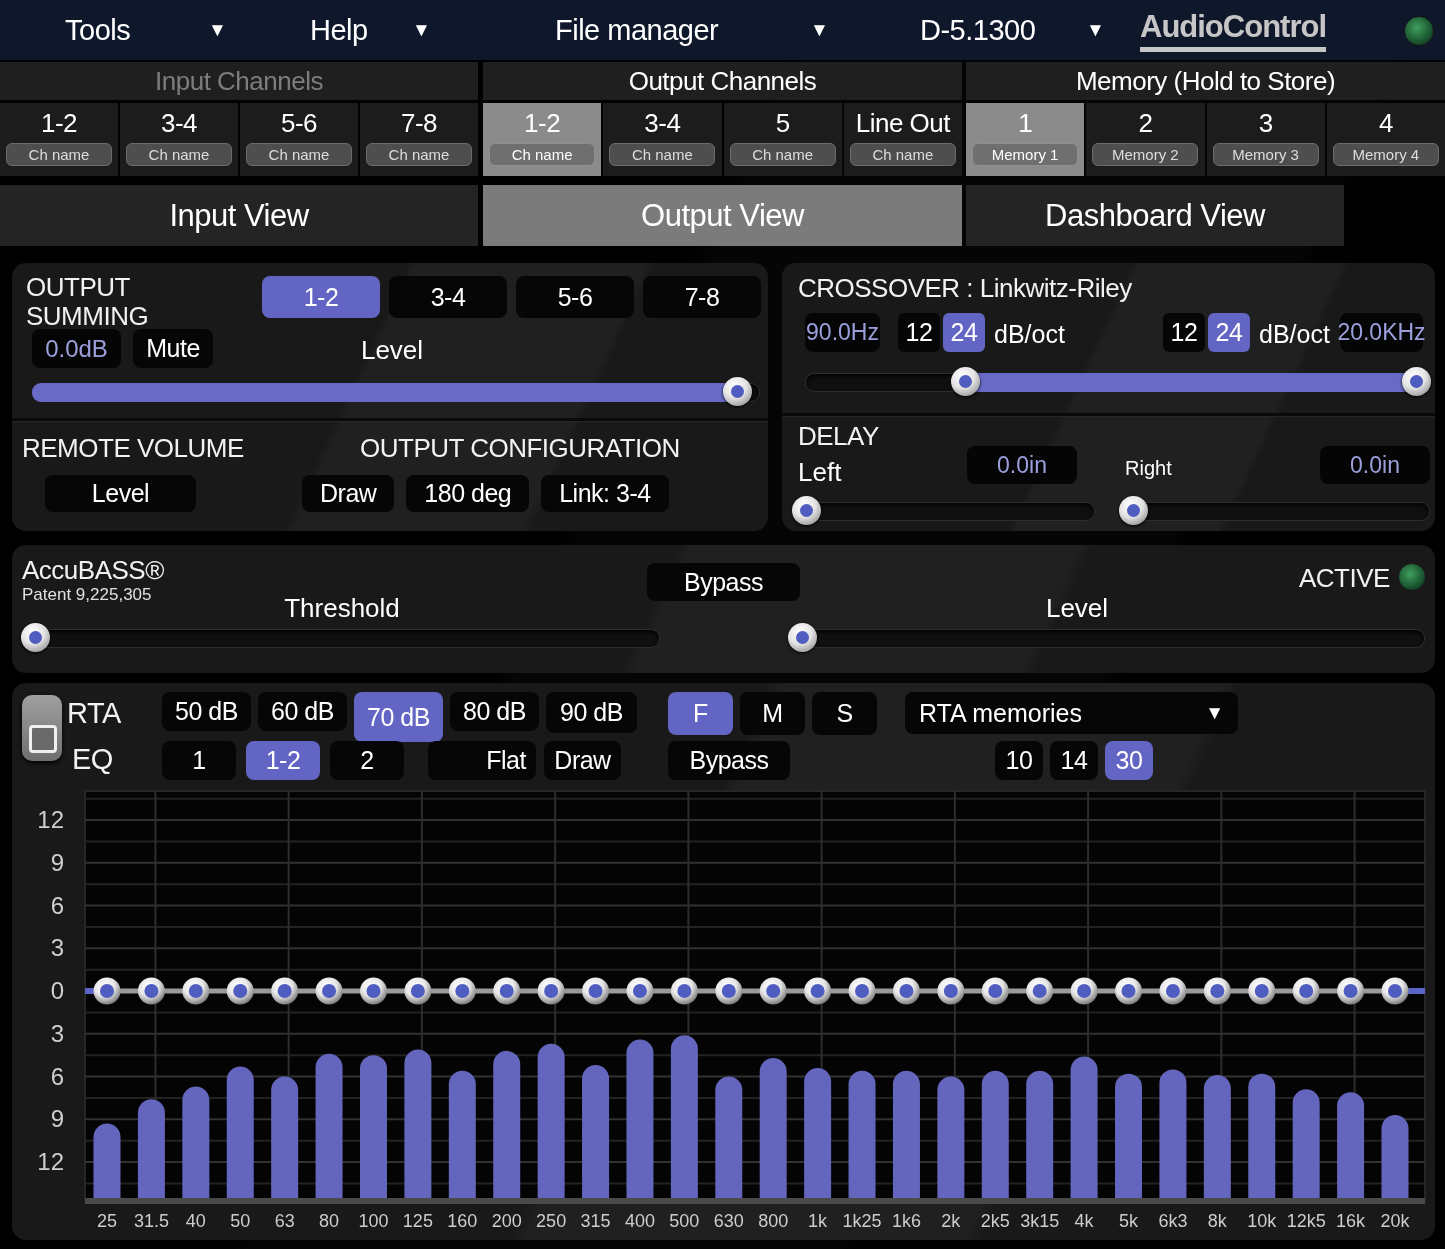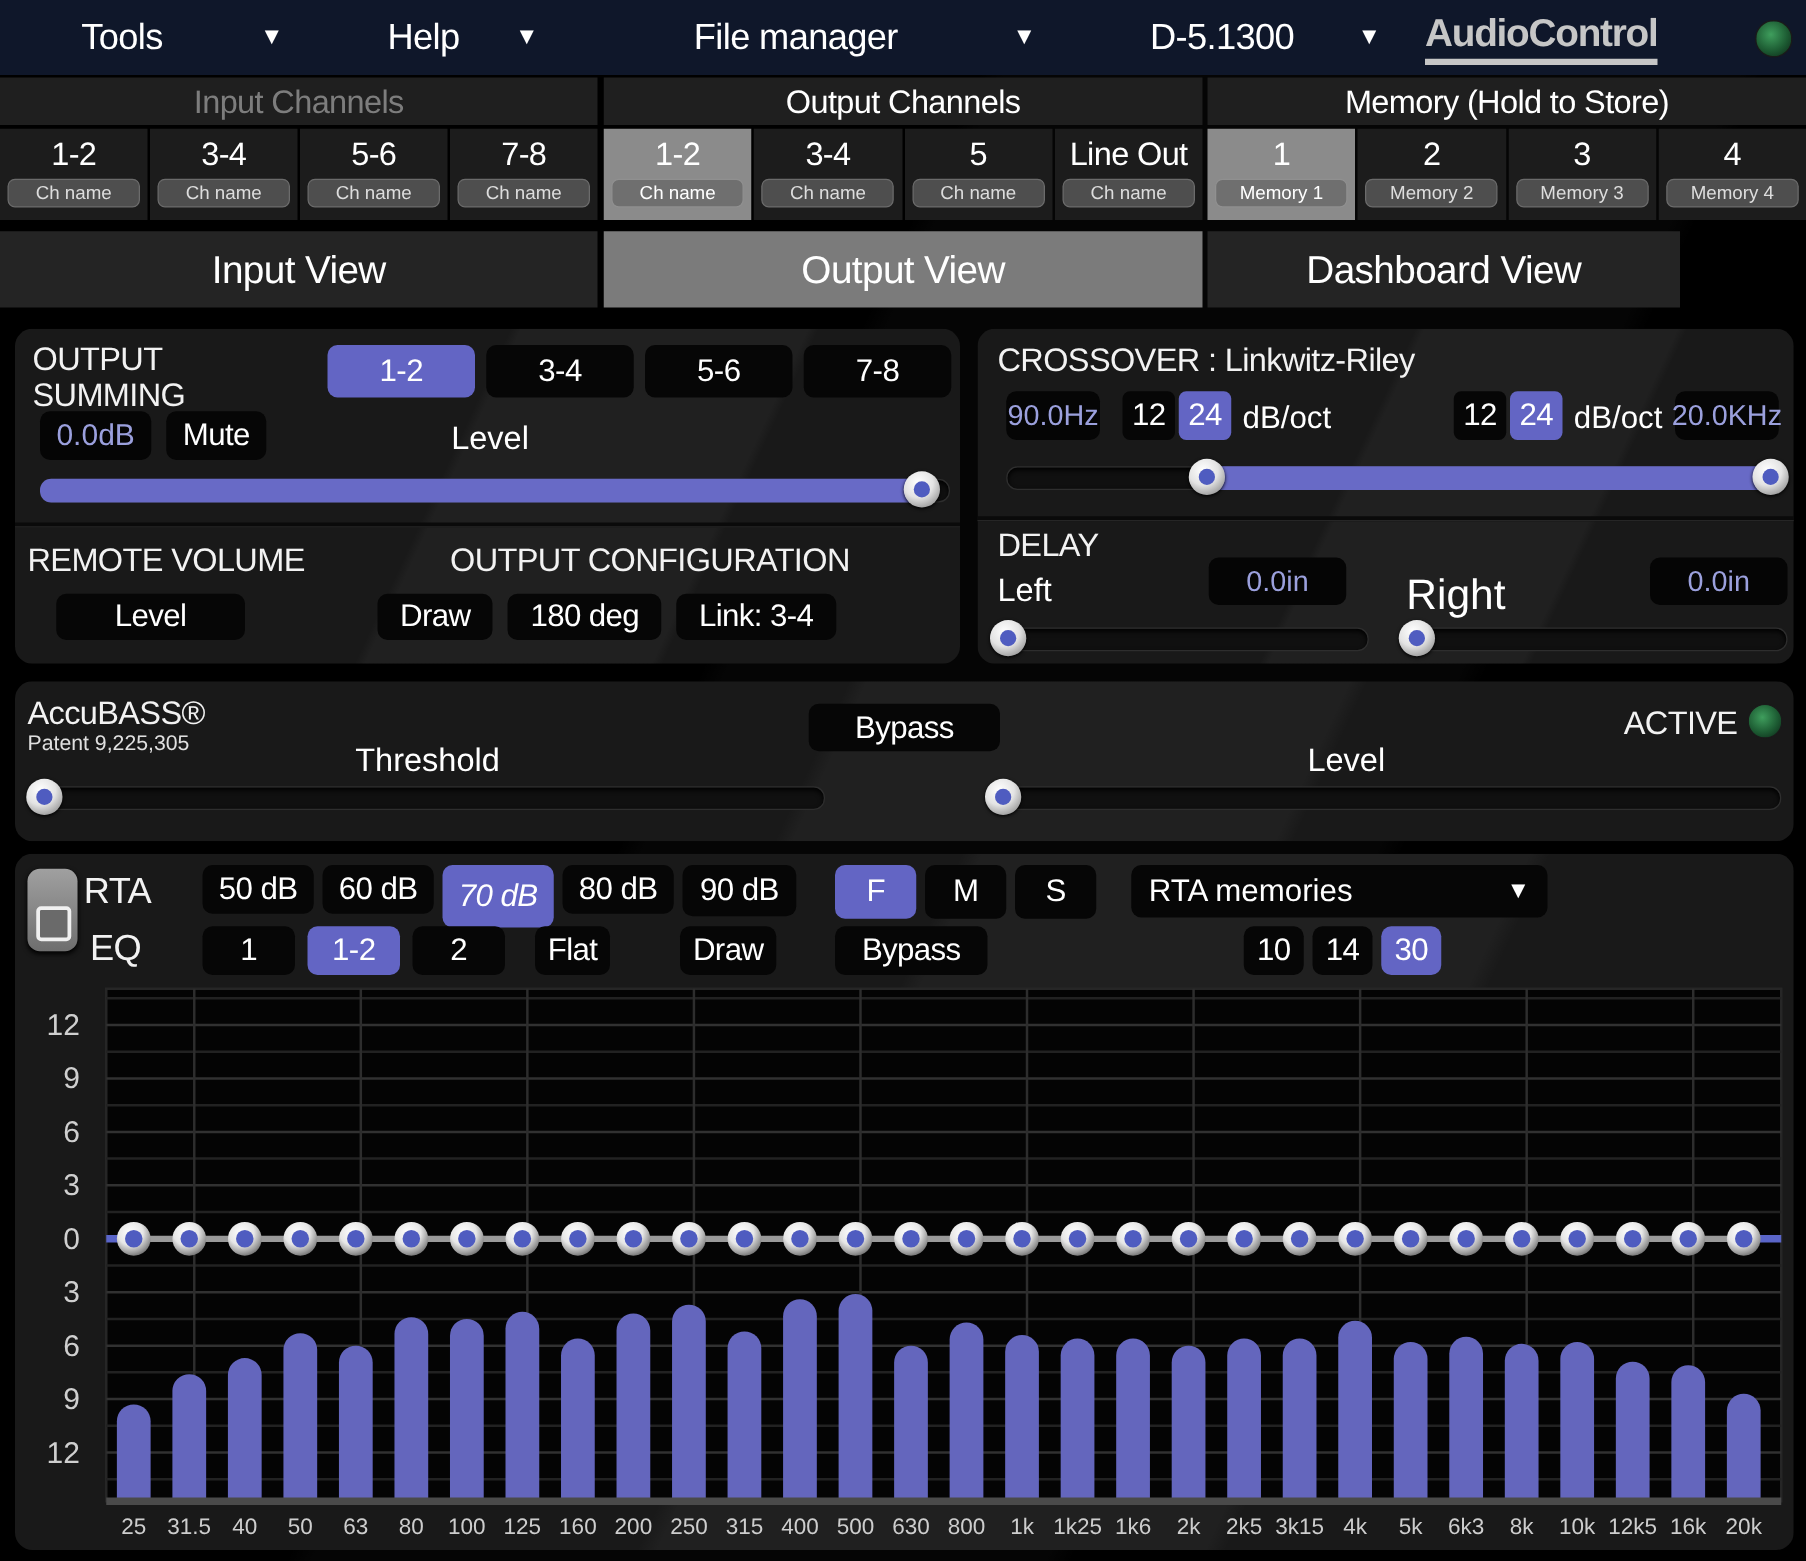--- a/index.html
+++ b/index.html
@@ -201,21 +201,21 @@
   <div class="slider" style="left:23px;top:106px;width:618px;">
     <div class="track"></div>
       <div class="fill" style="left: 26%; width: 73%;"></div>
     <div class="knob kl" style="left: 26%;"></div>
     <div class="knob kh" style="left: 99%;"></div>
   </div>
   <div class="divider" style="top:150px;"></div>
   <div class="ptitle" style="left:16px;top:158px;">DELAY</div>
   <div class="smalltext" style="left:16px;top:194px;font-size:26px;color:#fff;">Left</div>
   <div class="valbox" style="position:absolute;left:185px;top:183px;width:110px;height:38px;font-size:23px;">0.0in</div>
-  <div class="smalltext" style="left:343px;top:194px;font-size:34px;color:#fff;">Right</div>
+  <div class="smalltext" style="left:343px;top:194px;font-size:20px;color:#fff;">Right</div>
   <div class="valbox" style="position:absolute;left:538px;top:183px;width:110px;height:38px;font-size:23px;">0.0in</div>
   <div class="slider" style="left:13px;top:235px;width:300px;">
     <div class="track"></div>
       <div class="fill" style="width: 4%;"></div>
       <div class="knob" style="left: 4%;"></div>
   </div>
   <div class="slider" style="left:340px;top:235px;width:308px;">
     <div class="track"></div>
       <div class="fill" style="width: 4%;"></div>
       <div class="knob" style="left: 4%;"></div>
@@ -243,40 +243,40 @@
 </div>
 
 <div class="panel" style="left:12px;top:683px;width:1423px;height:557px;">
   <div class="toggle" style="left:10px;top:12px;"></div>
   <div class="ptitle" style="left:55px;top:14px;font-size:29px;">RTA</div>
   <div class="ptitle" style="left:60px;top:60px;font-size:29px;">EQ</div>
 
   <div class="btnrow" style="left:150px;top:9px;gap:7px;">
       <div class="btn" style="width:89px;height:39px;padding:0;">50 dB</div>
       <div class="btn" style="width:89px;height:39px;padding:0;">60 dB</div>
-      <div class="btn sel" style="width:89px;height:50px;padding:0;font-style:italic;">70 dB</div>
+      <div class="btn sel" style="width:89px;height:50px;padding:0;">70 dB</div>
       <div class="btn" style="width:89px;height:39px;padding:0;">80 dB</div>
       <div class="btn" style="width:89px;height:39px;padding:1px;">90 dB</div>
     </div>
   <div class="btnrow" style="left:656px;top:9px;gap:7px;">
       <div class="btn sel" style="width:65px;height:43px;padding:0;">F</div>
       <div class="btn" style="width:65px;height:43px;padding:0;">M</div>
       <div class="btn" style="width:65px;height:43px;padding:0;">S</div>
     </div>
   <div class="dropdown" style="left:893px;top:9px;width:305px;height:42px;">
     <span>RTA memories</span>
     <span class="arr">▼</span>
   </div>
 
   <div class="btnrow" style="left:150px;top:58px;gap:10px;">
       <div class="btn" style="width:74px;height:39px;padding:0;">1</div>
       <div class="btn sel" style="width:74px;height:39px;padding:0;">1-2</div>
       <div class="btn" style="width:74px;height:39px;padding:0;">2</div>
     </div>
-  <div class="btn" style="position:absolute;left:416px;top:58px;width:60px;height:39px;">Flat</div>
+  <div class="btn" style="position:absolute;left:416px;top:58px;width:60px;height:39px;padding-left:48px;">Flat</div>
   <div class="btn" style="position:absolute;left:532px;top:58px;width:77px;height:39px;">Draw</div>
   <div class="btn" style="position:absolute;left:656px;top:58px;width:122px;height:39px;">Bypass</div>
   <div class="btnrow" style="left:983px;top:58px;gap:7px;">
       <div class="btn" style="width:48px;height:39px;padding:0;">10</div>
       <div class="btn" style="width:48px;height:39px;padding:0;">14</div>
       <div class="btn sel" style="width:48px;height:39px;padding:0;">30</div>
     </div>
 
   <svg id="eqchart" style="position:absolute;left:8px;top:104px;" width="1407" height="447" viewBox="0 0 1407 447">
       <defs>

